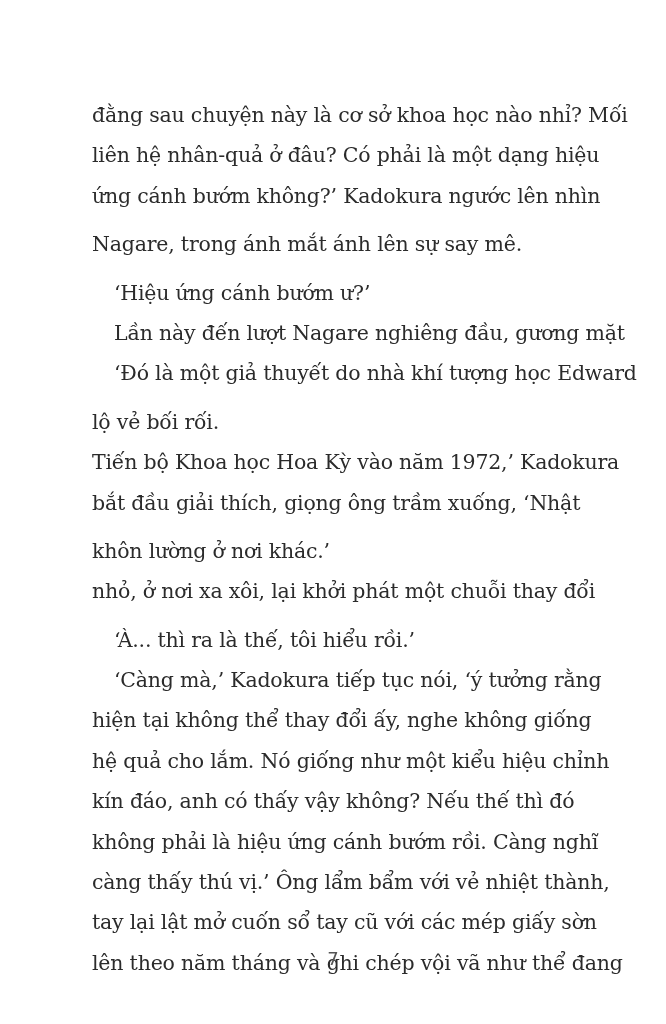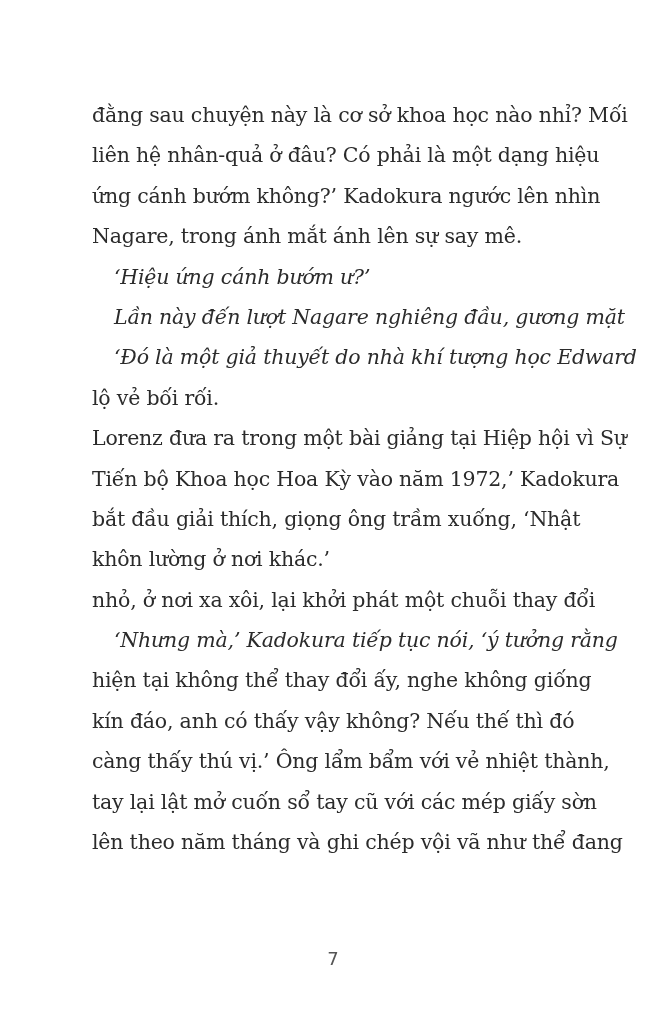--- a/index.html
+++ b/index.html
@@ -33,24 +33,24 @@
     }
     .line {
       display: block;
       white-space: nowrap;
       text-align: justify;
       text-align-last: justify;
       height: 40.4px;
     }
     .line.last {
       text-align-last: left;
+      margin-top: 8px;
     }
     .line.indent {
       padding-left: 22px;
-      font-style: italic;
     }
     .italic {
       font-style: italic;
     }
     .page-number {
       position: absolute;
       left: 0;
       width: 666px;
       top: 948px;
       text-align: center;
@@ -65,27 +65,29 @@
 <div class="page">
   <div class="text-block">
     <span class="line">đằng sau chuyện này là cơ sở khoa học nào nhỉ? Mối</span>
     <span class="line">liên hệ nhân-quả ở đâu? Có phải là một dạng hiệu</span>
     <span class="line">ứng cánh bướm không?’ Kadokura ngước lên nhìn</span>
     <span class="line last">Nagare, trong ánh mắt ánh lên sự say mê.</span>
     <span class="line indent last">‘Hiệu ứng cánh bướm ư?’</span>
     <span class="line indent">Lần này đến lượt Nagare nghiêng đầu, gương mặt</span>
     <span class="line indent">‘Đó là một giả thuyết do nhà khí tượng học Edward</span>
     <span class="line last">lộ vẻ bối rối.</span>
-    <span class="line">Lorenz đưa ra trong một bài giảng tại Hiệp hội vì Sự</span>
     <span class="line">Tiến bộ Khoa học Hoa Kỳ vào năm 1972,’ Kadokura</span>
     <span class="line">bắt đầu giải thích, giọng ông trầm xuống, ‘Nhật</span>
     <span class="line last">khôn lường ở nơi khác.’</span>
     <span class="line">nhỏ, ở nơi xa xôi, lại khởi phát một chuỗi thay đổi</span>
-    <span class="line indent">‘Nhưng mà,’ Kadokura tiếp tục nói, ‘ý tưởng rằng</span>
+    <span class="line indent last">‘À... thì ra là thế, tôi hiểu rồi.’</span>
+    <span class="line indent">‘Càng mà,’ Kadokura tiếp tục nói, ‘ý tưởng rằng</span>
     <span class="line">hiện tại không thể thay đổi ấy, nghe không giống</span>
+    <span class="line">hệ quả cho lắm. Nó giống như một kiểu hiệu chỉnh</span>
     <span class="line">kín đáo, anh có thấy vậy không? Nếu thế thì đó</span>
+    <span class="line">không phải là hiệu ứng cánh bướm rồi. Càng nghĩ</span>
     <span class="line">càng thấy thú vị.’ Ông lẩm bẩm với vẻ nhiệt thành,</span>
     <span class="line">tay lại lật mở cuốn sổ tay cũ với các mép giấy sờn</span>
     <span class="line">lên theo năm tháng và ghi chép vội vã như thể đang</span>
   </div>
 
   <div class="page-number">7</div>
 </div>
 
 </body></html>

